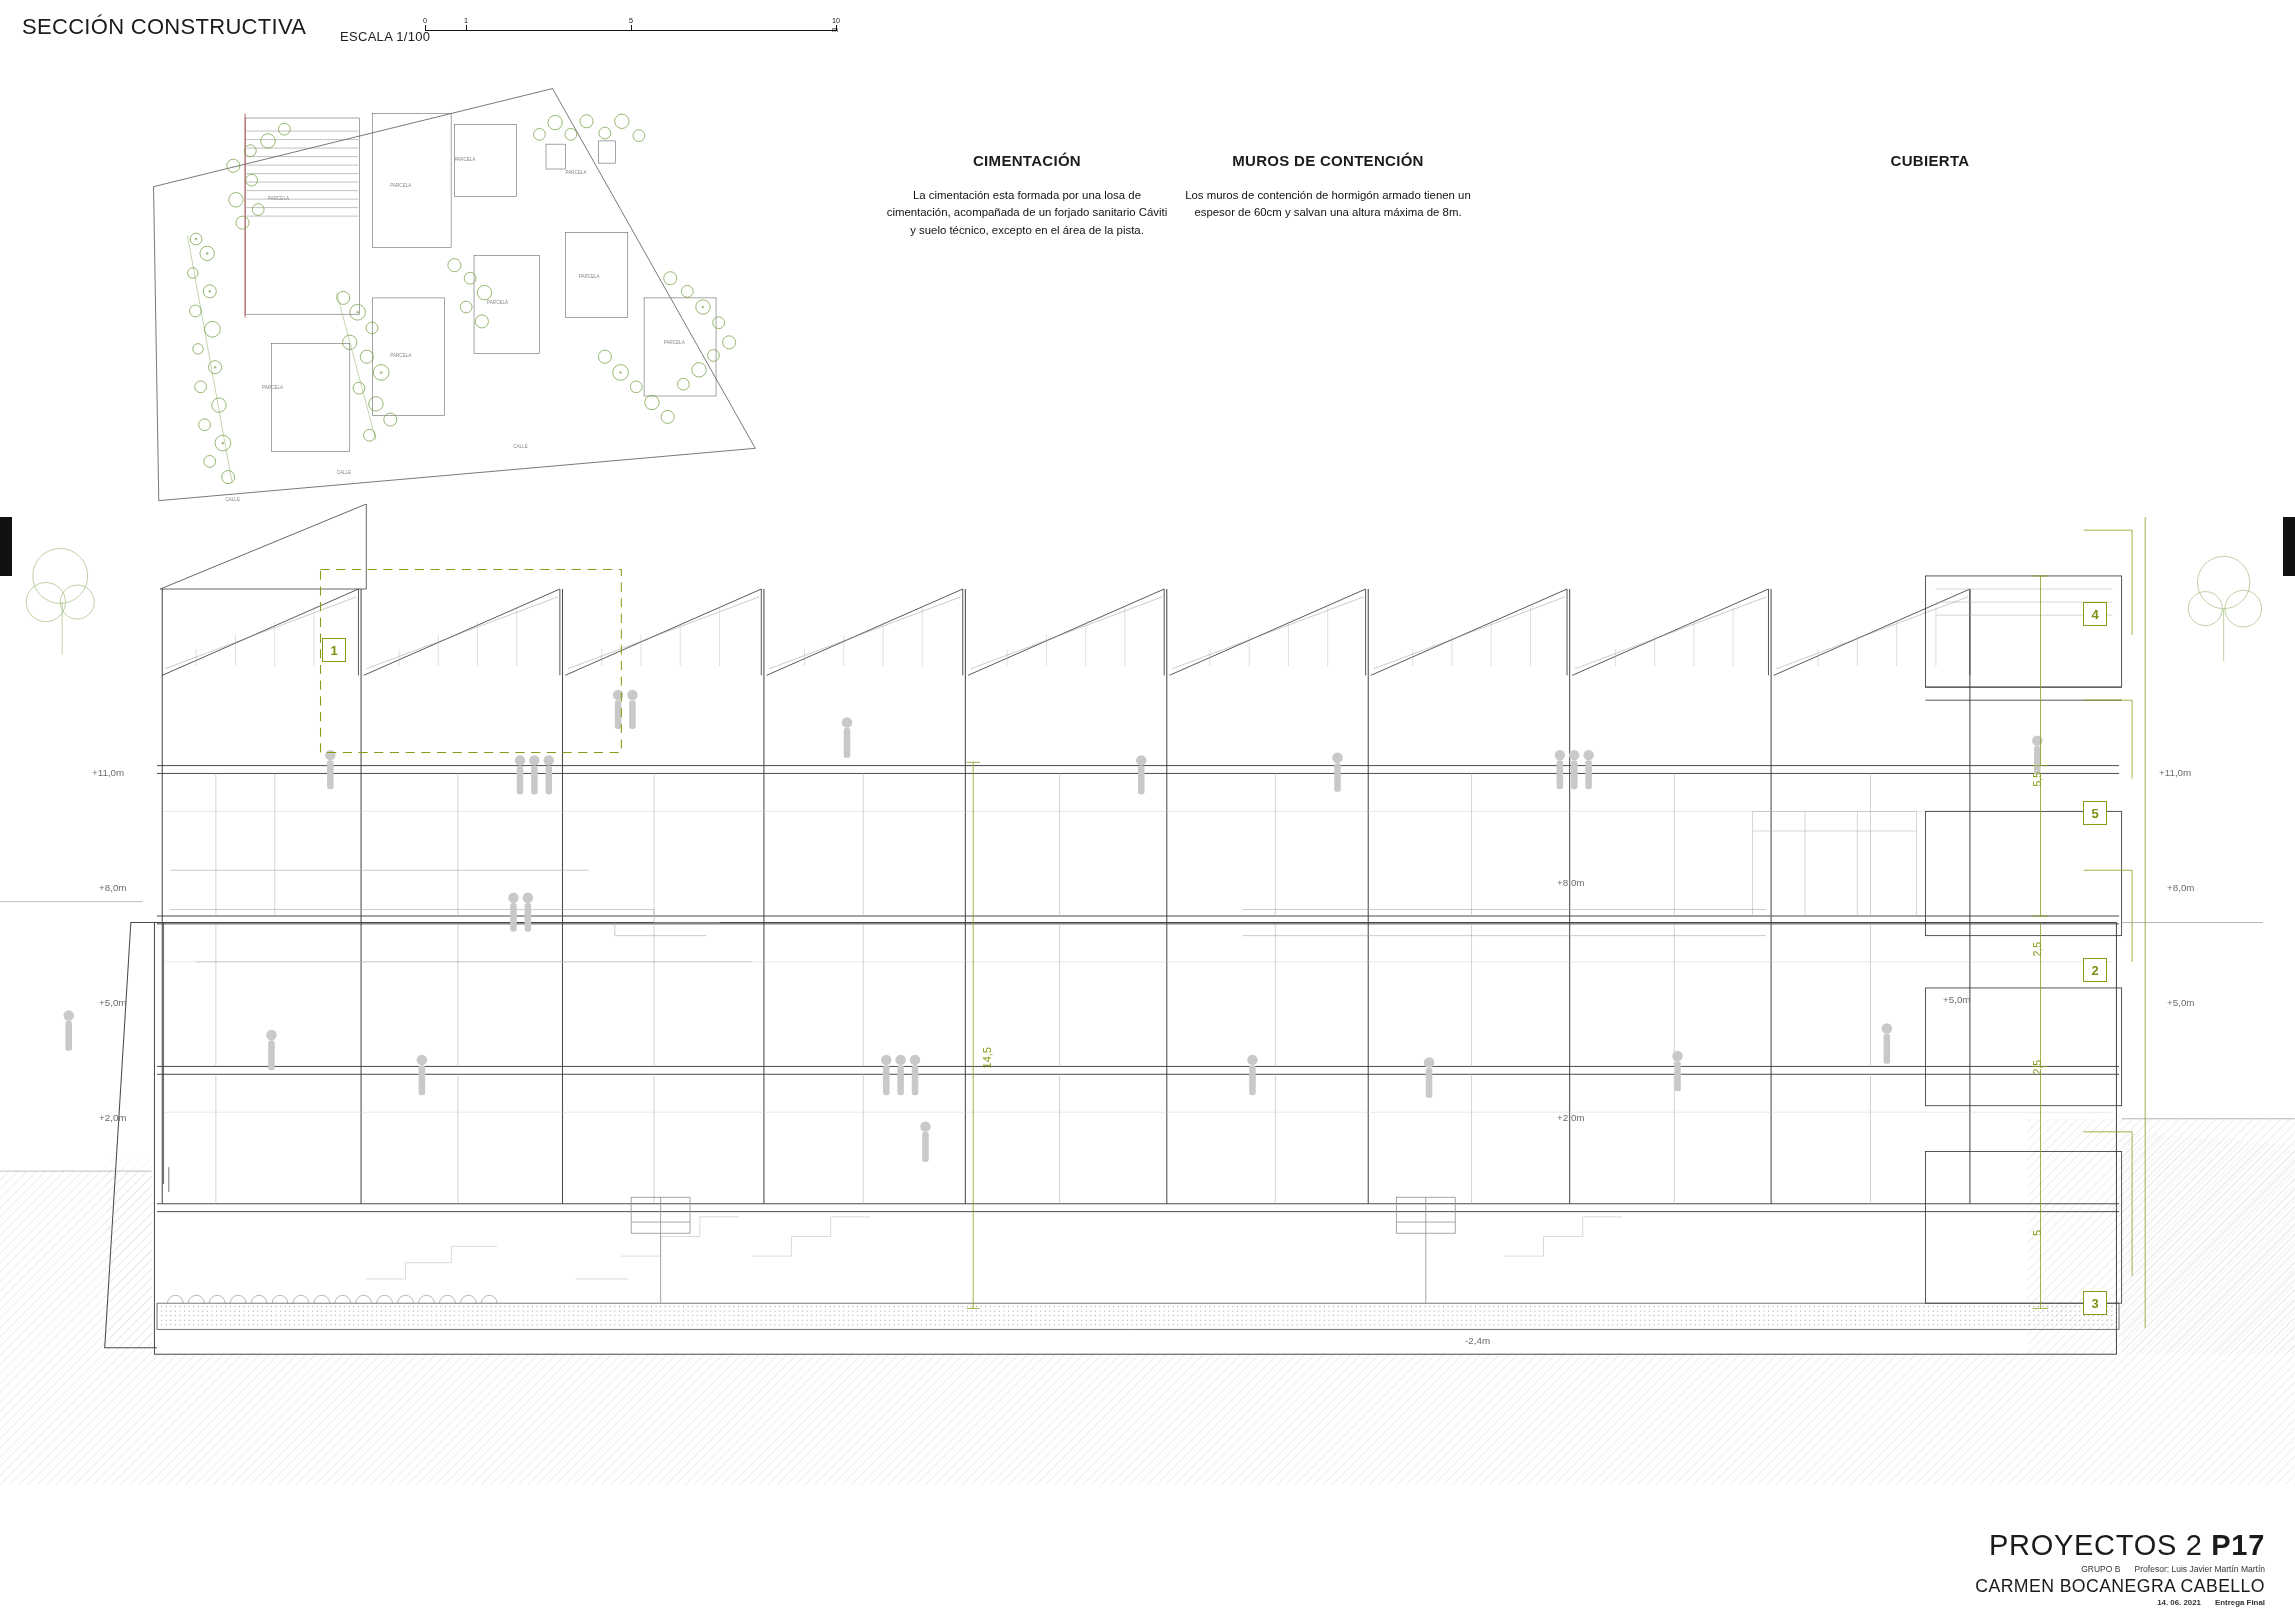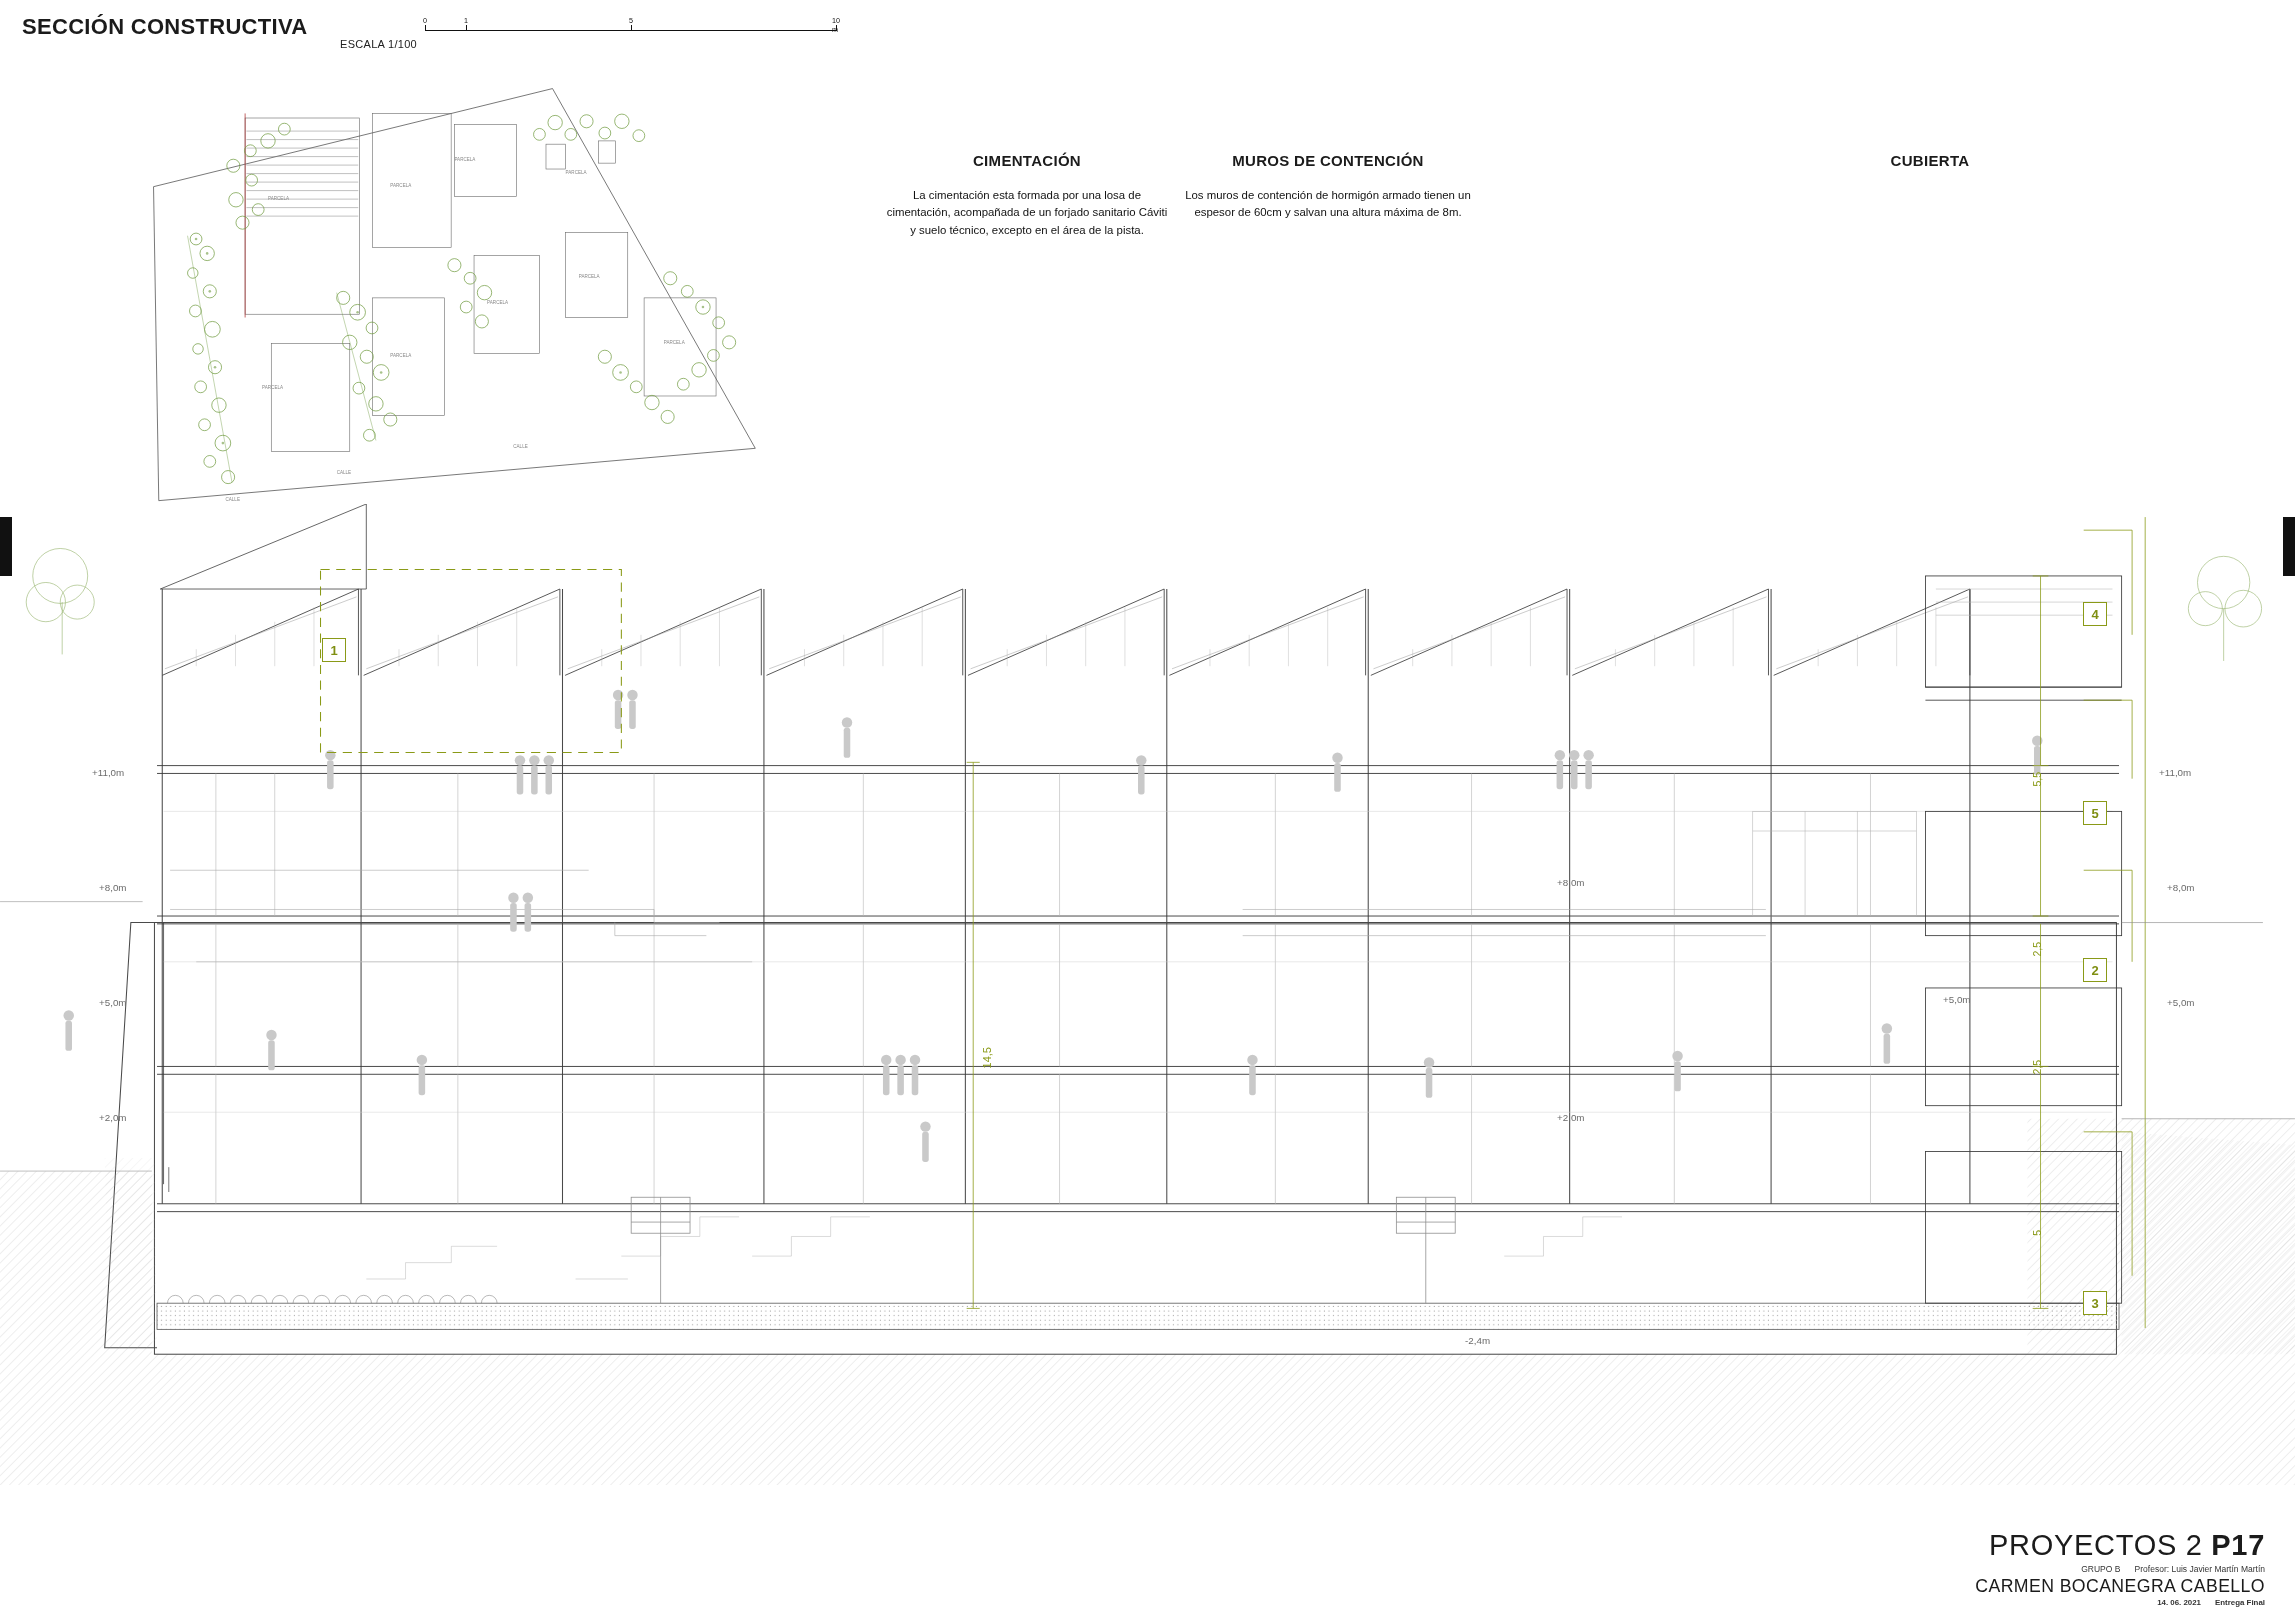--- a/index.html
+++ b/index.html
@@ -5,24 +5,24 @@
   html,body{margin:0;padding:0;background:#ffffff;}
   body{
     width:2295px;height:1624px;position:relative;overflow:hidden;
     font-family:"Liberation Sans", sans-serif;color:#1b1b1b;
   }
   .sheet{position:absolute;inset:0;background:#fff;}
 
   
   .title-main{
     position:absolute;left:22px;top:14.4px;
-    font-size:22px;font-weight:bold;letter-spacing:0.3px;
+    font-size:22px;font-weight:normal;letter-spacing:0.3px;
   }
   .scale-label{
-    position:absolute;left:340px;top:29px;font-size:11px;letter-spacing:0.3px;color:#222;margin-top:9px;
+    position:absolute;left:340px;top:29px;font-size:13px;letter-spacing:0.3px;color:#222;
   }
   .scalebar{position:absolute;left:425px;top:18.3px;width:412px;height:17px;}
   .scalebar .line{position:absolute;left:0;top:11.8px;width:412px;height:0.7px;background:#111;}
   .scalebar .tick{position:absolute;top:6.5px;width:0.7px;height:5.9px;background:#111;}
   .scalebar .num{position:absolute;top:-2.6px;font-size:7.2px;color:#111;transform:translateX(-50%);}
 
   
   .col{position:absolute;text-align:center;}
   .col h3{font-size:15px;font-weight:bold;margin:0 0 18.3px 0;letter-spacing:0.3px;}
   .col p{font-size:11.4px;line-height:1.5;margin:0;color:#111;}

